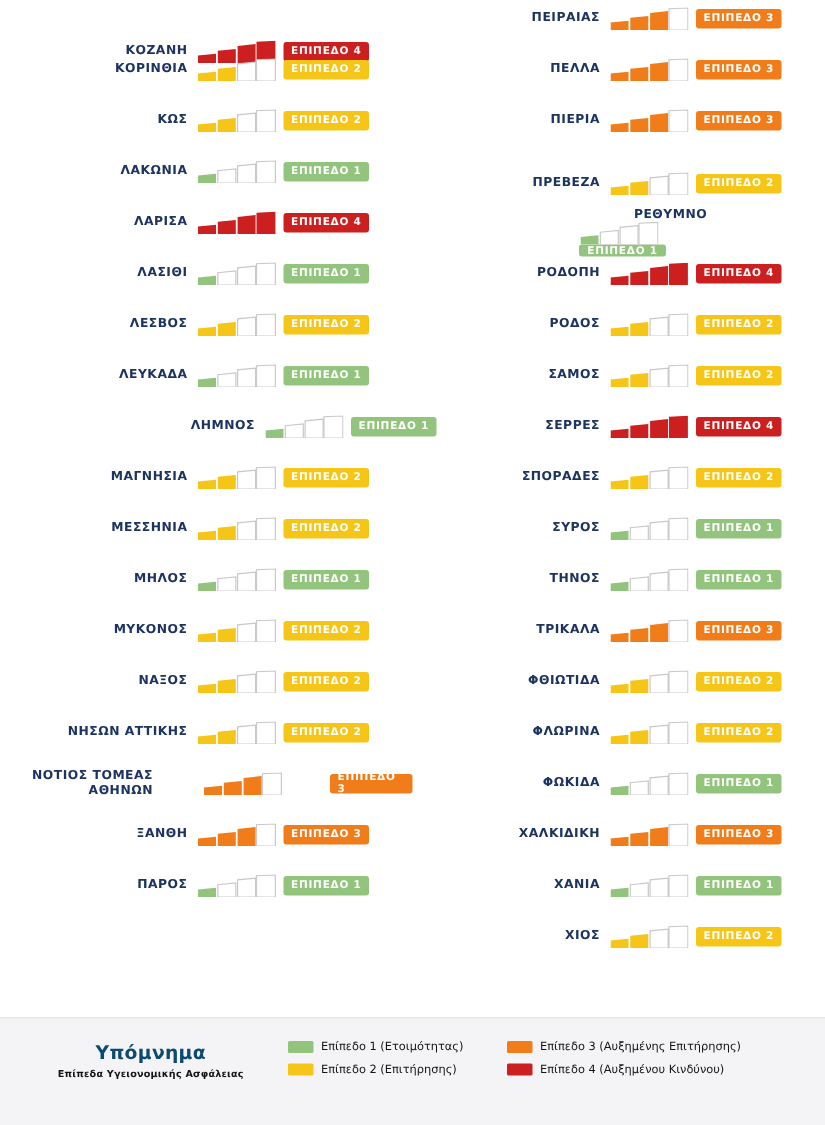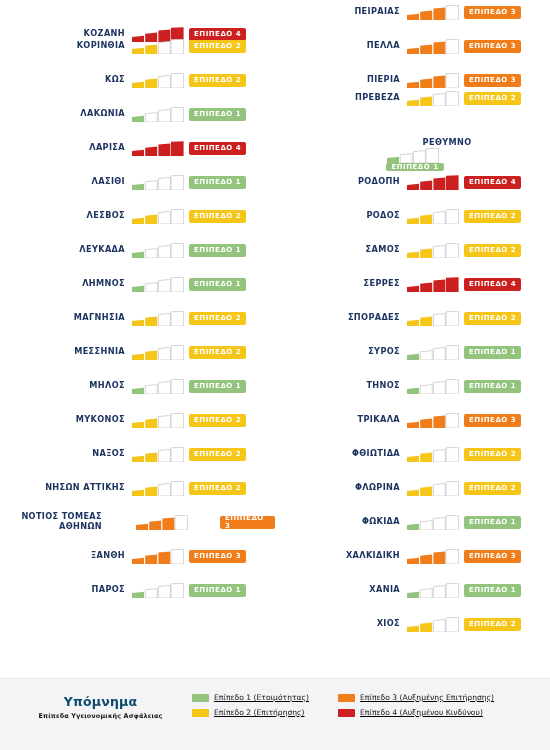--- a/index.html
+++ b/index.html
@@ -74,21 +74,21 @@
   .legend-title{
     color:#0c4a6e;font-size:12.5px;font-weight:bold;letter-spacing:0.2px;
   }
   .legend-sub{
     color:#141414;font-size:6.4px;font-weight:bold;margin-top:3px;letter-spacing:0.15px;
   }
   .legend-col{position:absolute;top:0;}
   .legend-col.c1{left:192px;}
   .legend-col.c2{left:338px;}
   .legend-item{
-    display:flex;align-items:center;margin-bottom:4px;height:11px;text-decoration:underline;
+    display:flex;align-items:center;margin-bottom:4px;height:11px;
   }
   .legend-swatch{
     width:17px;height:8px;border-radius:1px;margin-right:5px;flex:0 0 auto;
   }
   .legend-text{
     color:#141414;font-size:7.6px;white-space:nowrap;
   }
 </style>
 </head>
 <body>
@@ -184,21 +184,21 @@
         <div class="meter">
           <svg width="52" height="15" viewBox="0 0 52 15">
             <polygon points="0,15 0,10 12,8.8 12,15" fill="#93c47d"></polygon>
             <polygon points="13.2,15 13.2,6.800000000000001 25.2,5.600000000000001 25.2,15" fill="#ffffff" stroke="#c9c9c9" stroke-width="0.8"></polygon>
             <polygon points="26.4,15 26.4,3.5999999999999996 38.4,2.4000000000000004 38.4,15" fill="#ffffff" stroke="#c9c9c9" stroke-width="0.8"></polygon>
             <polygon points="39,15 39,0.8000000000000007 51.6,0.20000000000000107 51.6,15" fill="#ffffff" stroke="#c9c9c9" stroke-width="0.8"></polygon>
           </svg>
         </div>
         <div class="badge" style="background: rgb(147, 196, 125);">ΕΠΙΠΕΔΟ 1</div>
       </div>
-      <div class="row" style="top: 274px;">
+      <div class="row" style="top: 274px; margin-left: 45px;">
         <div class="row-label">ΛΗΜΝΟΣ</div>
         <div class="meter">
           <svg width="52" height="15" viewBox="0 0 52 15">
             <polygon points="0,15 0,10 12,8.8 12,15" fill="#93c47d"></polygon>
             <polygon points="13.2,15 13.2,6.800000000000001 25.2,5.600000000000001 25.2,15" fill="#ffffff" stroke="#c9c9c9" stroke-width="0.8"></polygon>
             <polygon points="26.4,15 26.4,3.5999999999999996 38.4,2.4000000000000004 38.4,15" fill="#ffffff" stroke="#c9c9c9" stroke-width="0.8"></polygon>
             <polygon points="39,15 39,0.8000000000000007 51.6,0.20000000000000107 51.6,15" fill="#ffffff" stroke="#c9c9c9" stroke-width="0.8"></polygon>
           </svg>
         </div>
         <div class="badge" style="background: rgb(147, 196, 125);">ΕΠΙΠΕΔΟ 1</div>
@@ -343,21 +343,21 @@
         <div class="meter">
           <svg width="52" height="15" viewBox="0 0 52 15">
             <polygon points="0,15 0,10 12,8.8 12,15" fill="#f07d1a"></polygon>
             <polygon points="13.2,15 13.2,6.800000000000001 25.2,5.600000000000001 25.2,15" fill="#f07d1a"></polygon>
             <polygon points="26.4,15 26.4,3.5999999999999996 38.4,2.4000000000000004 38.4,15" fill="#f07d1a"></polygon>
             <polygon points="39,15 39,0.8000000000000007 51.6,0.20000000000000107 51.6,15" fill="#ffffff" stroke="#c9c9c9" stroke-width="0.8"></polygon>
           </svg>
         </div>
         <div class="badge" style="background: rgb(240, 125, 26);">ΕΠΙΠΕΔΟ 3</div>
       </div>
-      <div class="row" style="top: 88px;">
+      <div class="row" style="top: 112px;">
         <div class="row-label">ΠΡΕΒΕΖΑ</div>
         <div class="meter">
           <svg width="52" height="15" viewBox="0 0 52 15">
             <polygon points="0,15 0,10 12,8.8 12,15" fill="#f5c518"></polygon>
             <polygon points="13.2,15 13.2,6.800000000000001 25.2,5.600000000000001 25.2,15" fill="#f5c518"></polygon>
             <polygon points="26.4,15 26.4,3.5999999999999996 38.4,2.4000000000000004 38.4,15" fill="#ffffff" stroke="#c9c9c9" stroke-width="0.8"></polygon>
             <polygon points="39,15 39,0.8000000000000007 51.6,0.20000000000000107 51.6,15" fill="#ffffff" stroke="#c9c9c9" stroke-width="0.8"></polygon>
           </svg>
         </div>
         <div class="badge" style="background: rgb(245, 197, 24);">ΕΠΙΠΕΔΟ 2</div>

